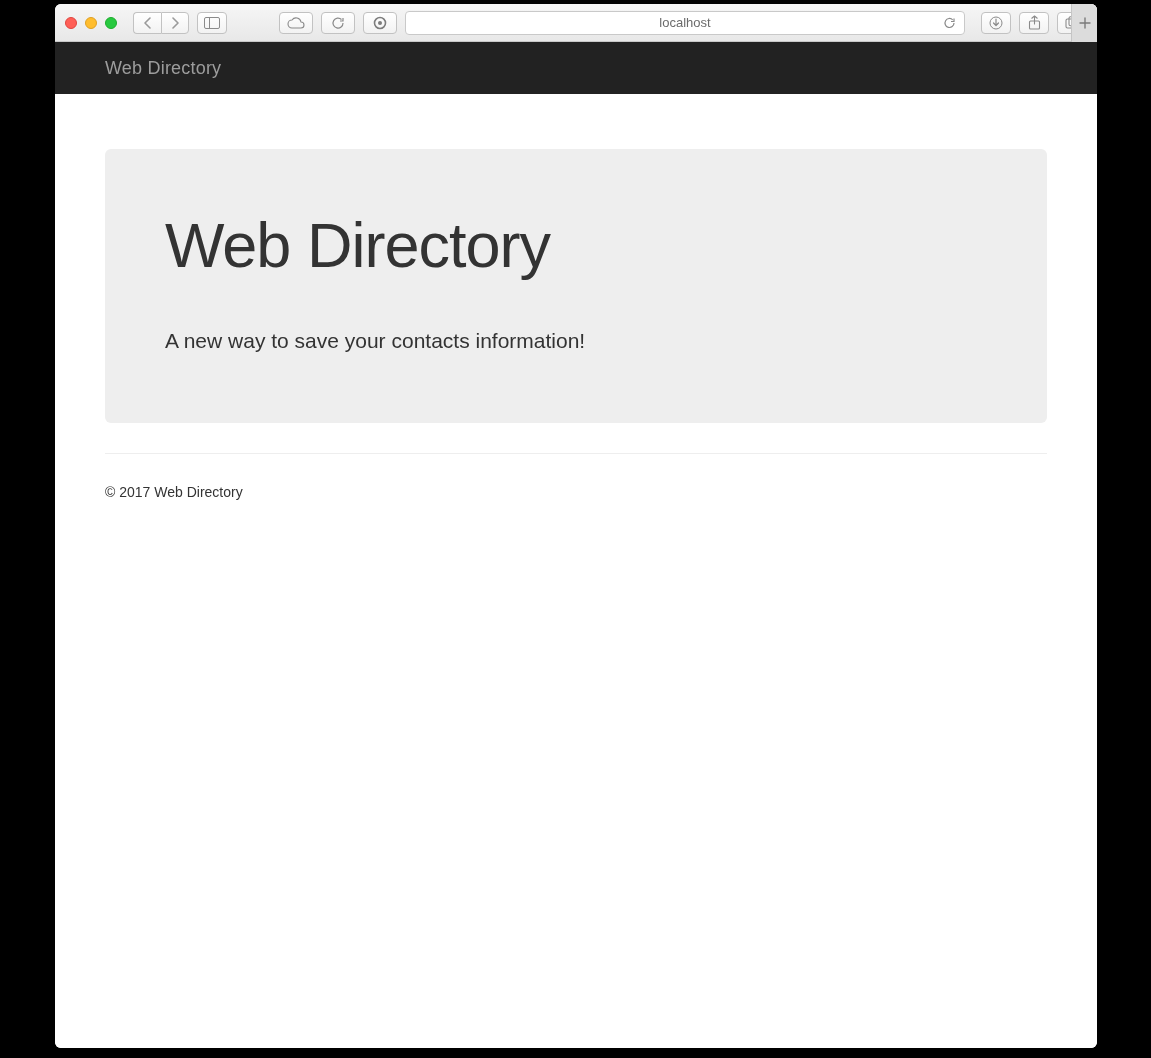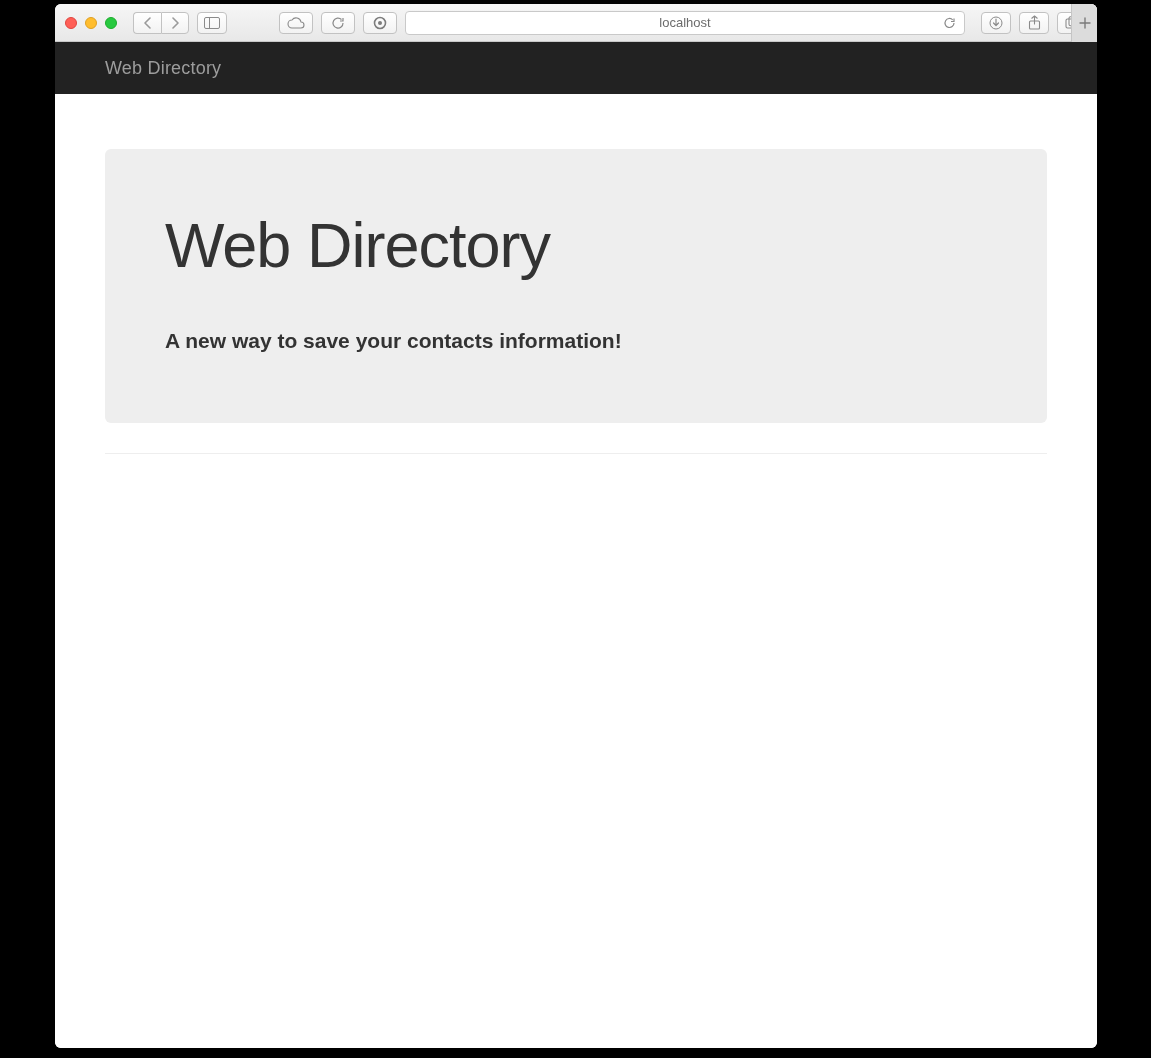--- a/index.html
+++ b/index.html
@@ -117,21 +117,21 @@
     }
     .jumbotron h1 {
       font-size: 63px;
       font-weight: 500;
       color: #333333;
       letter-spacing: -1px;
       margin-bottom: 14px;
     }
     .jumbotron p {
       font-size: 21px;
-      font-weight: 700;
+      font-weight: 400;
       color: #333333;
       margin-top: 48px;
     }
     hr.footer-sep {
       border: none;
       border-top: 1px solid #eeeeee;
       margin: 20px 0 30px;
     }
     .footer-text {
       color: #333;
@@ -235,15 +235,16 @@
     </div>
 
     <div class="page-container">
       <div class="jumbotron">
         <h1>Web Directory</h1>
         <p>A new way to save your contacts information!</p>
       </div>
 
       <hr class="footer-sep">
 
+      <div class="footer-text">© 2017 Web Directory</div>
     </div>
   </div>
 </div>
 
 </body></html>

